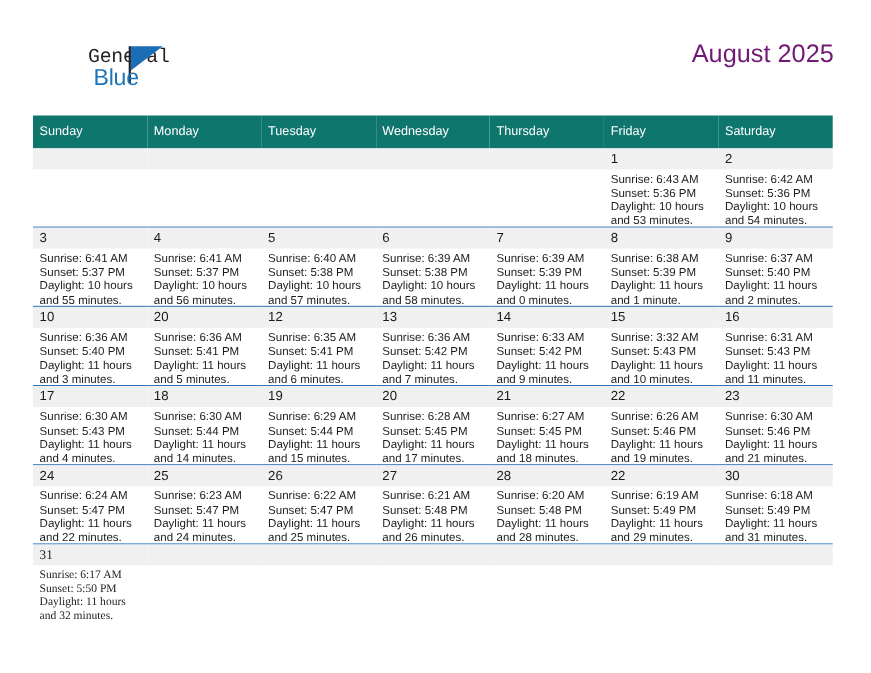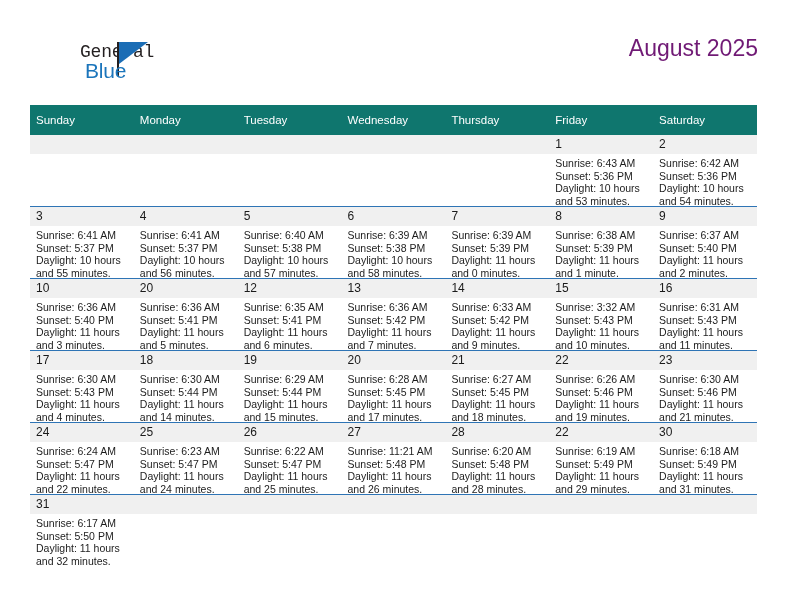--- a/index.html
+++ b/index.html
@@ -123,20 +123,21 @@
     border: none;
     border-top: 1.3px solid #2e74b5;
     background: #ffffff;
     height: 71px;
   }
   .calendar tr.week-row:first-of-type td {
     border-top: none;
   }
   .calendar tr.last-week td {
     border-bottom: none;
+    font-family: Liberation Serif, serif;
   }
   .cell-inner {
     position: relative;
     height: 71px;
   }
   .daynum-band {
     background: #f0f0f0;
     height: 16px;
     padding: 2px 0 1px 6px;
     font-size: 12px;
@@ -513,21 +514,21 @@
                 <div>Sunset: 5:47 PM</div>
                 <div>Daylight: 11 hours</div>
                 <div>and 25 minutes.</div>
               </div>
             </div>
           </td>
           <td>
             <div class="cell-inner">
               <div class="daynum-band">27</div>
               <div class="cell-lines">
-                <div>Sunrise: 11:21 AM</div>
+                <div>Sunrise: 6:21 AM</div>
                 <div>Sunset: 5:48 PM</div>
                 <div>Daylight: 11 hours</div>
                 <div>and 26 minutes.</div>
               </div>
             </div>
           </td>
           <td>
             <div class="cell-inner">
               <div class="daynum-band">28</div>
               <div class="cell-lines">

